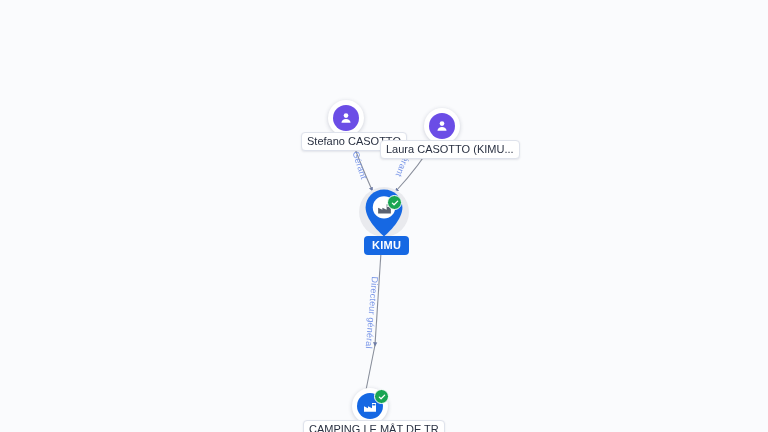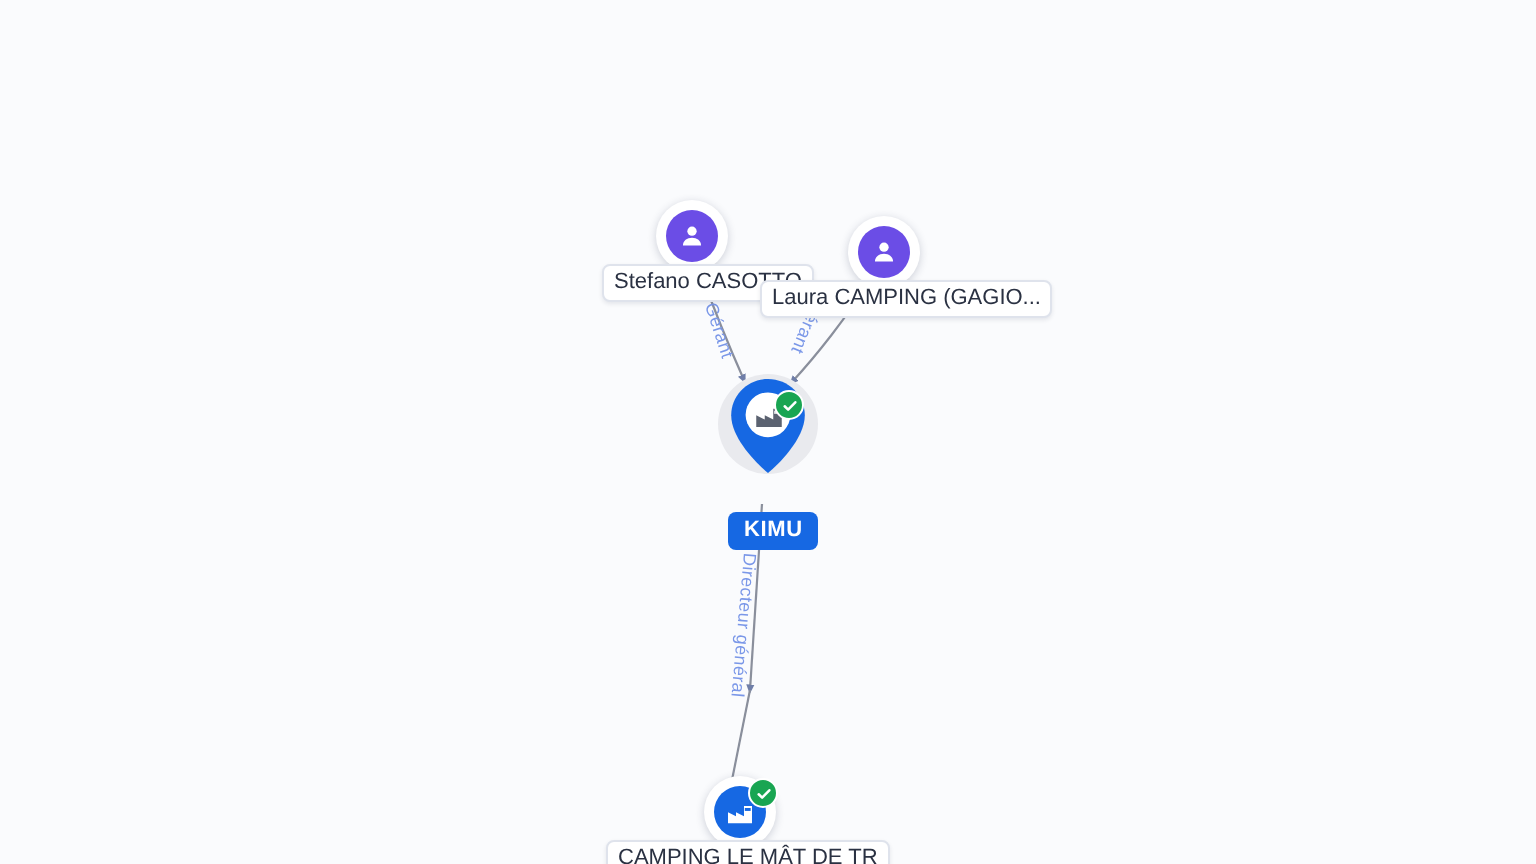--- a/index.html
+++ b/index.html
@@ -105,21 +105,20 @@
     background: #1668e3;
     color: #ffffff;
     border-radius: 4px;
     font-size: 11px;
     line-height: 12px;
     font-weight: 600;
     letter-spacing: 0.3px;
     padding: 3px 8px 4px 8px;
     white-space: nowrap;
     z-index: 11;
-    margin-top: 20px;
   }
 
   
   .company-circle {
     position: absolute;
     width: 36px;
     height: 36px;
     border-radius: 50%;
     background: #ffffff;
     box-shadow: 0 1px 4px rgba(40,50,80,0.22);
@@ -187,21 +186,21 @@
   <div class="node-label" style="left:301px; top:132px; z-index:9;">Stefano CASOTTO</div>
 
   <div class="person-node" style="left:424px; top:108px;">
     <div class="person-avatar">
       <svg width="16" height="16" viewBox="0 0 24 24">
         <circle cx="12" cy="8.4" r="3.5" fill="#ffffff"></circle>
         <path d="M5.2 19.2c0-3.6 3.1-5.8 6.8-5.8s6.8 2.2 6.8 5.8z" fill="#ffffff"></path>
       </svg>
     </div>
   </div>
-  <div class="node-label" style="left:380px; top:140px; z-index:10;">Laura CAMPING (GAGIO...</div>
+  <div class="node-label" style="left:380px; top:140px; z-index:10;">Laura CASOTTO (KIMU...</div>
 
   <div class="pin-halo" style="left:359px; top:187px;"></div>
 
   <div class="pin-wrap" style="left:362px; top:188px;">
     <svg width="44" height="50" viewBox="0 0 44 50">
       <path d="M22 1.5 C11.8 1.5 3.6 9.6 3.6 19.6 C3.6 31.5 17.2 44.5 22 48.5
                C26.8 44.5 40.4 31.5 40.4 19.6 C40.4 9.6 32.2 1.5 22 1.5 Z" fill="#1668e3"></path>
       <circle cx="22" cy="19.4" r="11.2" fill="#ffffff"></circle>
     </svg>
     <div class="pin-inner-icon">

